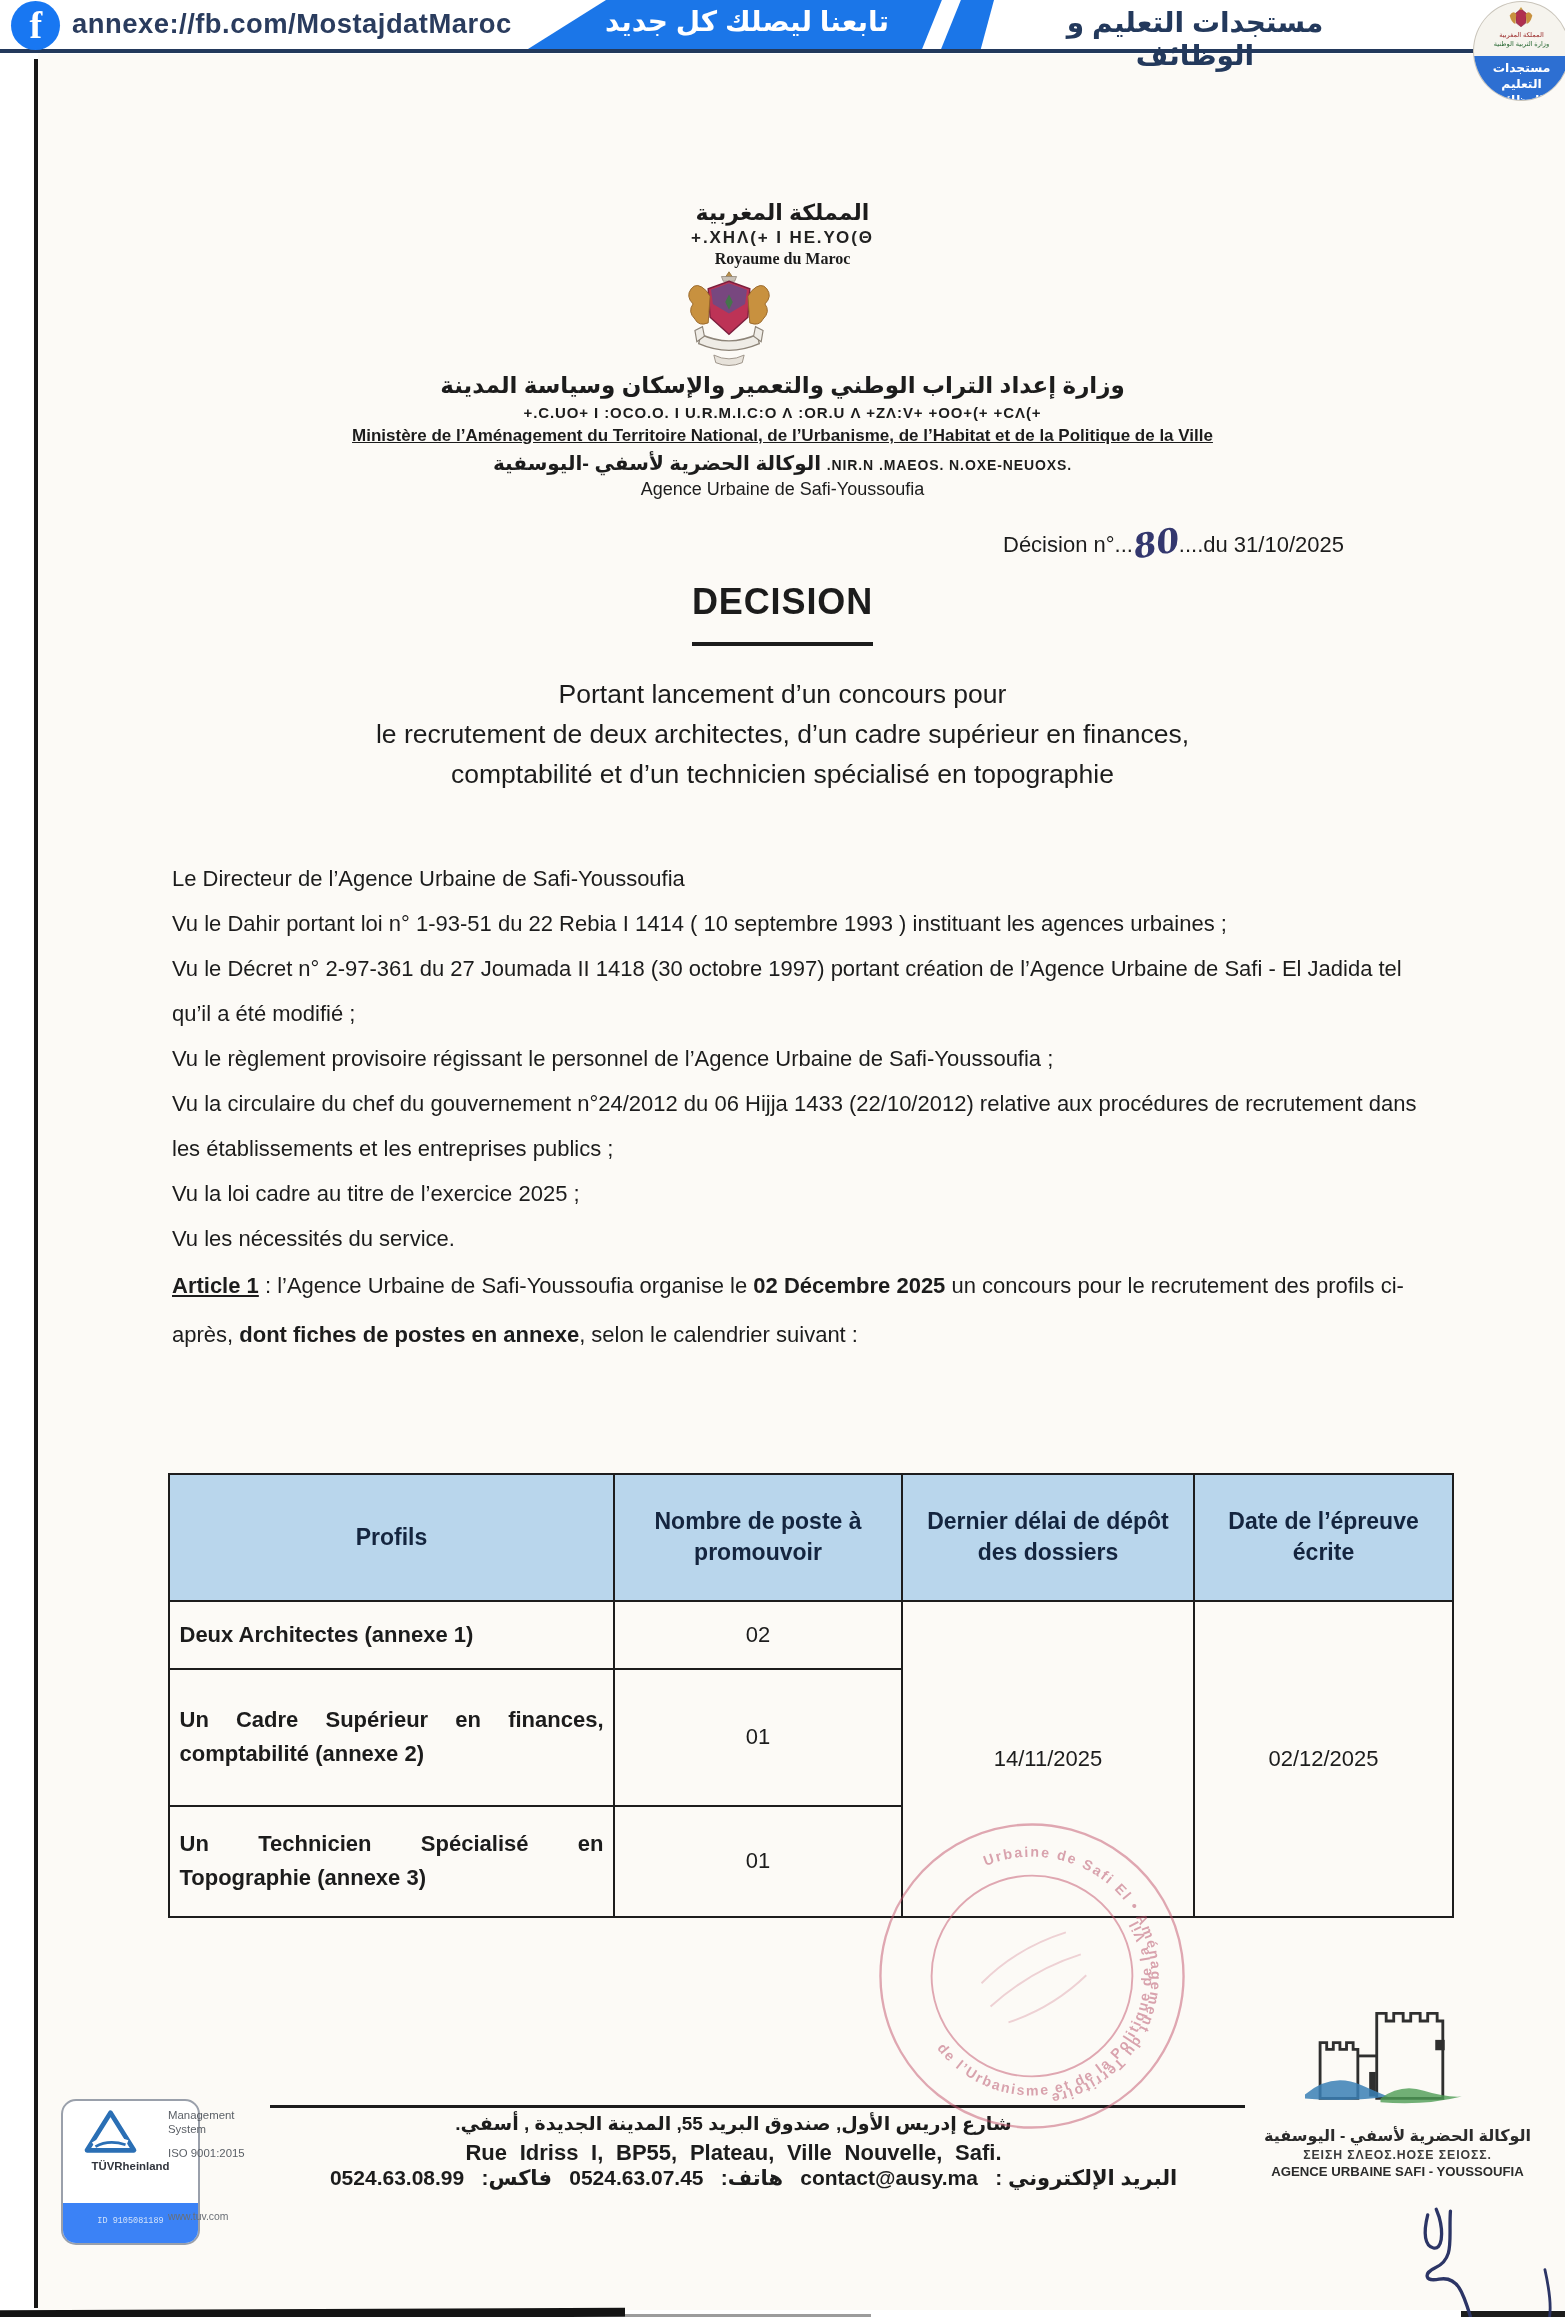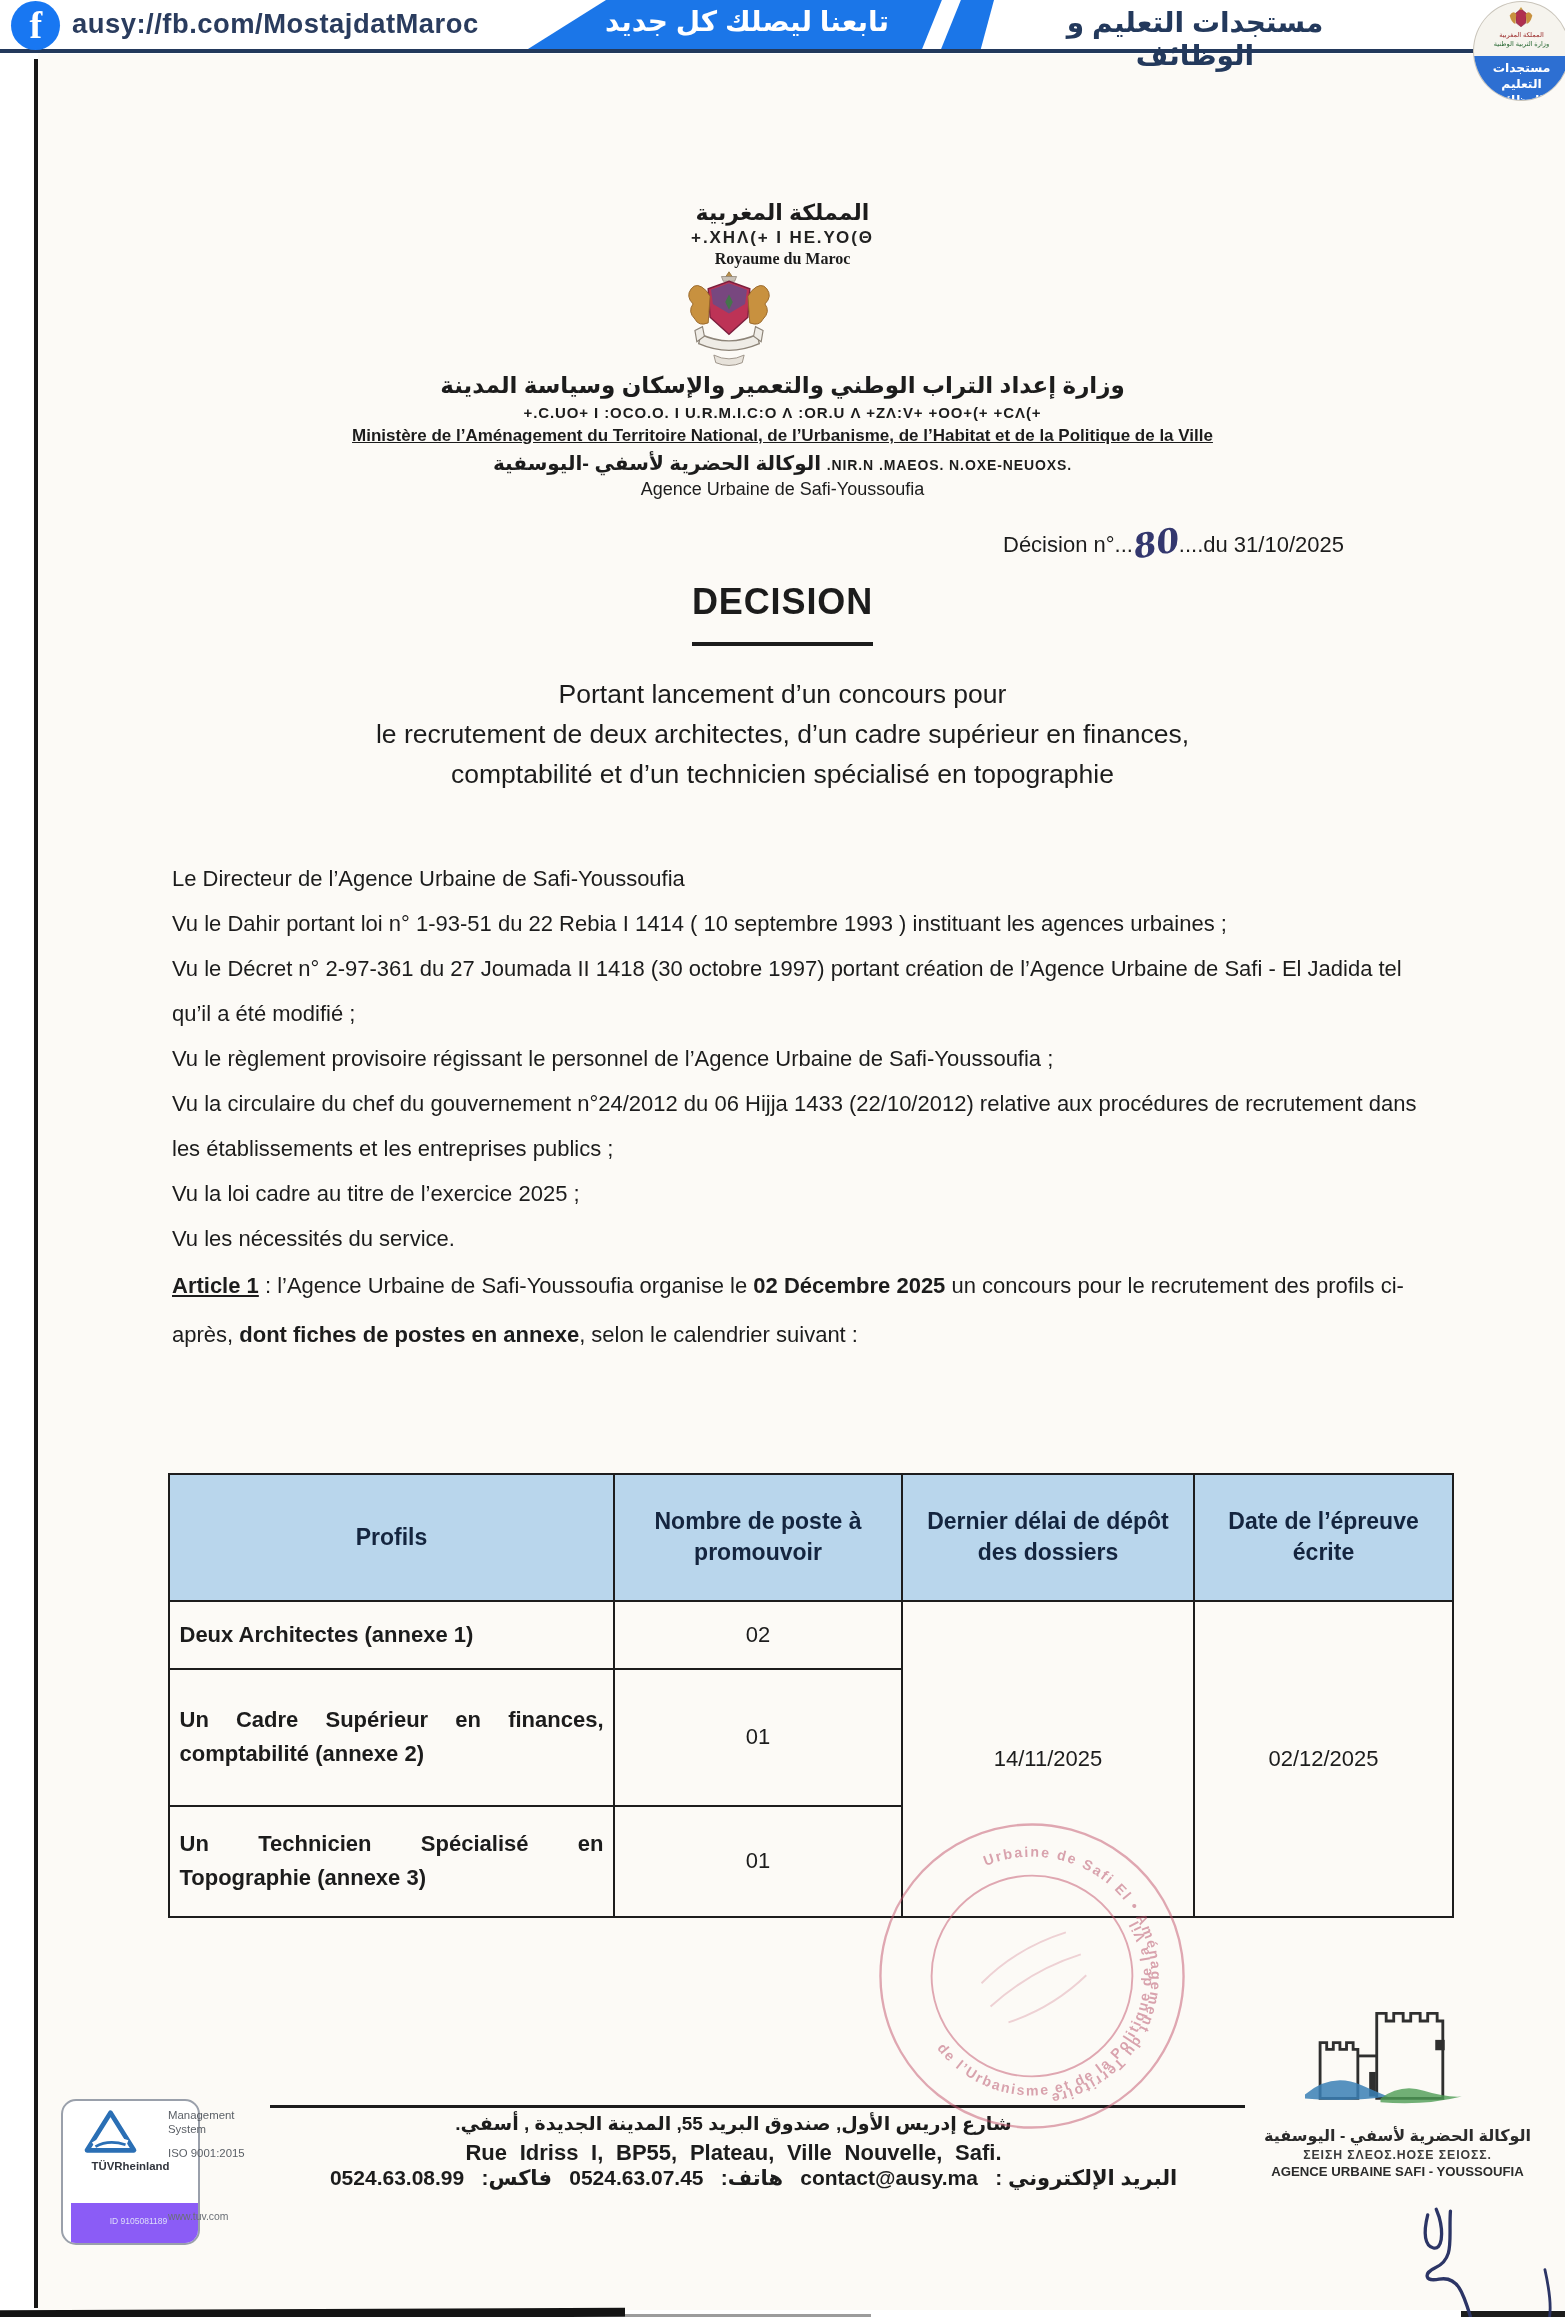--- a/index.html
+++ b/index.html
@@ -84,21 +84,21 @@
   .row3{height:111px;}.row3 td{vertical-align:middle;}
 
   
   .stamp{position:absolute;left:871px;top:1815px;width:322px;height:322px;opacity:.5;
          transform:rotate(-30deg);z-index:5;}
 
   
   .footer-line{position:absolute;left:270px;top:2105px;width:975px;height:2.8px;background:#1c1c1c;}
   .tuv{position:absolute;left:61px;top:2099px;width:95px;height:142px;border:2.8px solid #9aa0ab;
        border-radius:15px;background:#fff;overflow:hidden;padding-left:40px;}
-  .tuv-band{position:absolute;left:8px;bottom:0;width:100%;height:40px;background:#8b5cf6;}
+  .tuv-band{position:absolute;left:0;bottom:0;width:100%;height:40px;background:#3b82f6;font-family:Liberation Mono, monospace;}
   .tuv-band span{display:block;color:#eaf2fb;font-size:8.5px;text-align:center;margin-top:13.2px;opacity:.85;}
   .tuv-brand{position:absolute;left:0;top:59px;width:100%;text-align:center;font-size:11.4px;font-weight:bold;color:#30343c;}
   .tuv-side{position:absolute;left:168px;top:2108px;width:132px;font-size:11.4px;color:#5a5f66;line-height:14px;}
   .tuv-web{position:absolute;left:168px;top:2211px;font-size:10.4px;color:#6a6f76;}
   .addr-ar{left:284px;top:2112px;width:899px;text-align:center;font-size:19px;font-weight:bold;direction:rtl;}
   .addr-fr{left:284px;top:2140px;width:899px;text-align:center;font-size:22px;font-weight:bold;word-spacing:6.6px;}
   .contact{left:218px;top:2166px;width:965px;font-size:21px;font-weight:bold;direction:rtl;}
   .contact span{margin:0 5.7px;}
   .contact .ltr{direction:ltr;unicode-bidi:embed;}
 
@@ -110,21 +110,21 @@
 </style>
 </head>
 <body>
 
 <div class="page">
 
   <div class="banner">
     <div class="fb-icon">
         <span>f</span>
       </div>
-    <div class="fb-url">ausy://fb.com/MostajdatMaroc</div>
+    <div class="fb-url">annexe://fb.com/MostajdatMaroc</div>
     <div class="ribbon"></div>
     <div class="ribbon-stripe"></div>
     <div class="ribbon-text">تابعنا ليصلك كل جديد</div>
     <div class="site-title">مستجدات التعليم و الوظائف</div>
   </div>
   <div class="badge">
     <svg class="badge-emblem" viewBox="0 0 36 26">
       <path d="M18 3 L24 8 L23 18 L18 22 L13 18 L12 8 Z" fill="#b03050" stroke="#7c2040" stroke-width="0.6"></path>
       <path d="M18 1 L20 4 L16 4 Z" fill="#caa24a"></path>
       <path d="M6 10 Q10 4 13 9 L12 19 Q8 18 6 10 Z" fill="#c8913f"></path>

